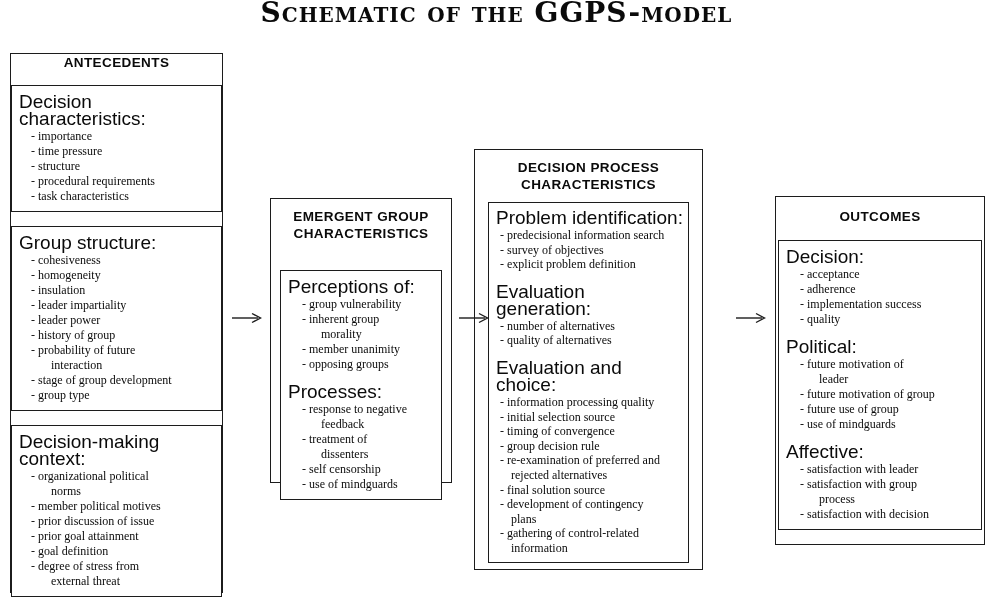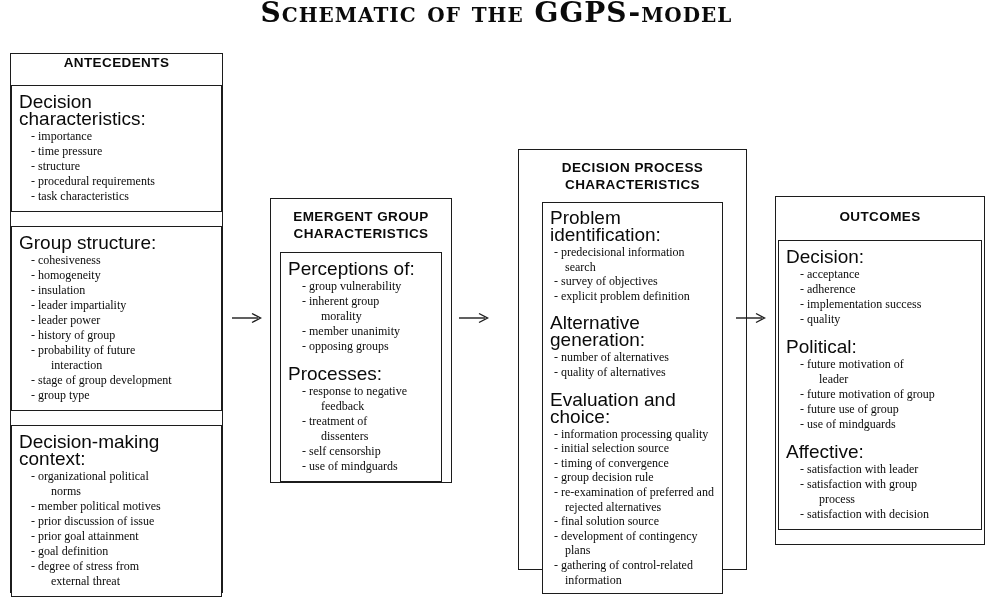--- a/index.html
+++ b/index.html
@@ -6,27 +6,27 @@
   body{width:993px;height:600px;position:relative;color:#0a0a0a;
        font-family:"Liberation Serif",serif;overflow:hidden;}
 
   .title{position:absolute;top:-4px;left:0;width:100%;text-align:center;
          font-family:"DejaVu Serif","Liberation Serif",serif;font-weight:bold;
          font-variant:small-caps;font-size:28px;letter-spacing:1px;}
 
   .outer-box{position:absolute;border:1px solid #1c1c1c;background:#fff;box-sizing:border-box;}
   #box-antecedents{left:10px;top:53px;width:213px;height:540px;}
   #box-emergent{left:270px;top:198px;width:182px;height:285px;padding:9px;}
-  #box-decision-process{left:518px;top:149px;width:229px;height:421px;padding:9px 23px;}
+  #box-decision-process{left:474px;top:149px;width:229px;height:421px;padding:9px 13px;}
   #box-outcomes{left:775px;top:196px;width:210px;height:349px;padding:11px 2px;}
 
   .box-header{text-align:center;font-family:"Liberation Sans",sans-serif;font-weight:bold;
               font-size:13.5px;line-height:17px;letter-spacing:0.4px;}
   #box-antecedents .box-header{margin-bottom:14px;}
-  #box-emergent .box-header{margin-bottom:10px;}
+  #box-emergent .box-header{margin-bottom:28px;}
   #box-decision-process .box-header{margin-bottom:9px;}
   #box-outcomes .box-header{margin-bottom:15px;}
 
   .panel{border:1px solid #1c1c1c;padding:7px 5px;box-sizing:border-box;background:#fff;}
   #box-antecedents .panel{margin-bottom:14px;}
   #box-decision-process .panel{padding:6px 5px;}
 
   .section-heading{font-family:"Liberation Sans",sans-serif;font-weight:normal;
                    font-size:19px;line-height:17px;padding-left:2px;}
   .items-list{margin-top:2px;}
@@ -123,21 +123,21 @@
         <div class="box-title-line">DECISION PROCESS</div>
         <div class="box-title-line">CHARACTERISTICS</div>
       </div>
   <div class="panel">
         <div class="section-heading">Problem identification:</div>
         <div class="items-list">
           <div class="list-item">- predecisional information search</div>
           <div class="list-item">- survey of objectives</div>
           <div class="list-item">- explicit problem definition</div>
         </div>
-        <div class="section-heading">Alternative generation:</div>
+        <div class="section-heading">Evaluation generation:</div>
         <div class="items-list">
           <div class="list-item">- number of alternatives</div>
           <div class="list-item">- quality of alternatives</div>
         </div>
         <div class="section-heading">Evaluation and choice:</div>
         <div class="items-list">
           <div class="list-item">- information processing quality</div>
           <div class="list-item">- initial selection source</div>
           <div class="list-item">- timing of convergence</div>
           <div class="list-item">- group decision rule</div>

